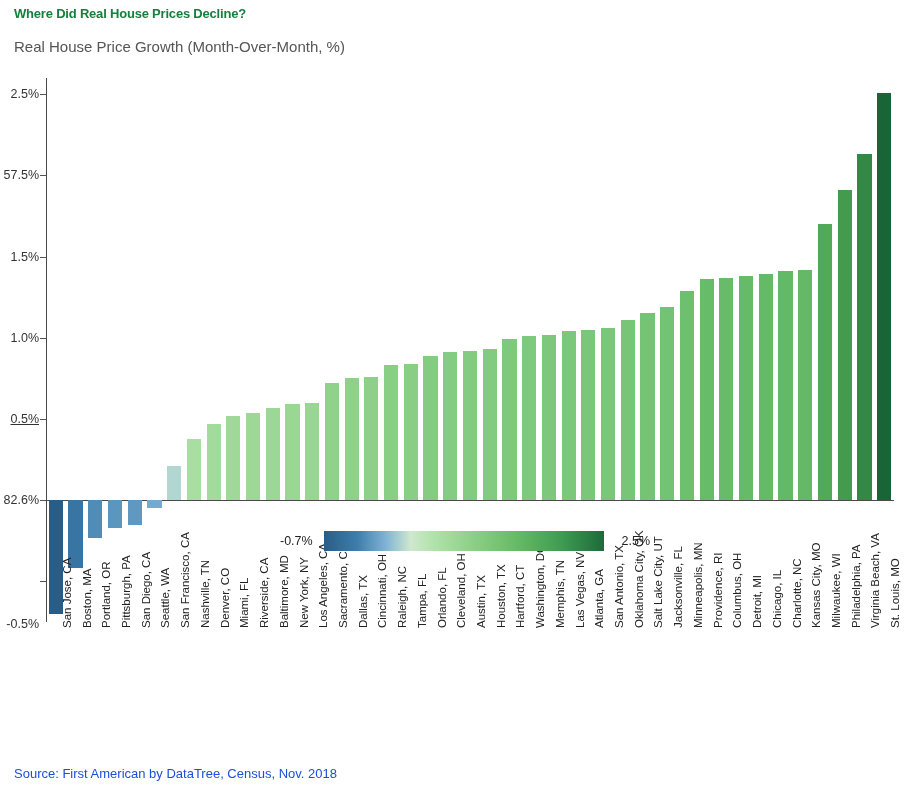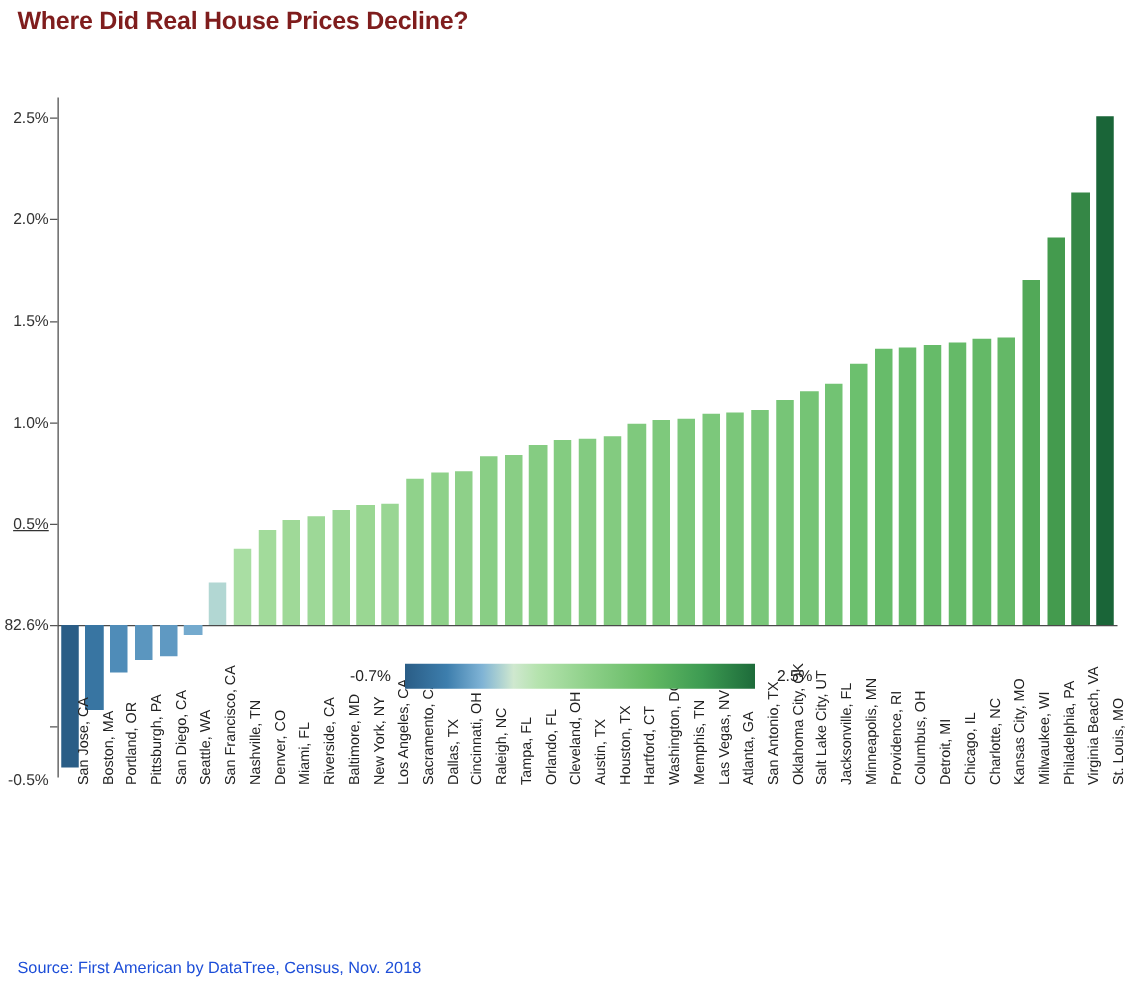--- a/index.html
+++ b/index.html
@@ -16,23 +16,23 @@
   }
   #page {
     position: relative;
     width: 908px;
     height: 800px;
   }
   #chart-title {
     position: absolute;
     left: 14px;
     top: 6px;
-    font-size: 20px;
+    font-size: 13px;
     font-weight: bold;
-    color: #7f1d1d;
+    color: #15803d;
     letter-spacing: -0.2px;
   }
   #chart-subtitle {
     position: absolute;
     left: 14px;
     top: 38px;
     font-size: 15px;
     color: #555555;
   }
   #source-note {
@@ -130,36 +130,37 @@
        #cfe8cf 31%, #b5e3ae 38%,
        #8fd18a 52%, #63b963 70%, #3d9b52 85%, #1d6b3a 100%);
   }
 </style>
 </head>
 <body>
 
 <div id="page">
 
   <div id="chart-title">Where Did Real House Prices Decline?</div>
+  <div id="chart-subtitle">Real House Price Growth (Month-Over-Month, %)</div>
 
   <div id="plot">
     <div id="yaxis-line"></div>
     <div id="axis-line" style="top: 422.209px;"></div>
     <div id="yticks">
         <div class="ytick" style="top: 503.403px; margin-top: 43px;">-0.5%</div>
         <div class="ytick-mark" style="top: 503.403px;"></div>
         <div class="ytick" style="top: 422.209px;">82.6%</div>
         <div class="ytick-mark" style="top: 422.209px;"></div>
         <div class="ytick" style="top: 341.015px; text-decoration: underline;">0.5%</div>
         <div class="ytick-mark" style="top: 341.015px;"></div>
         <div class="ytick" style="top: 259.821px; text-align: center;">1.0%</div>
         <div class="ytick-mark" style="top: 259.821px;"></div>
         <div class="ytick" style="top: 178.627px;">1.5%</div>
         <div class="ytick-mark" style="top: 178.627px;"></div>
-        <div class="ytick" style="top: 97.4328px;">2.0%</div>
+        <div class="ytick" style="top: 97.4328px;">57.5%</div>
         <div class="ytick-mark" style="top: 97.4328px;"></div>
         <div class="ytick" style="top: 16.2388px;">2.5%</div>
         <div class="ytick-mark" style="top: 16.2388px;"></div>
       </div>
     <div id="bars">
         <div class="bar" title="San Jose, CA: -0.7%" style="left: 2.76093px; width: 14.1991px; top: 422.209px; height: 113.672px; bottom: auto; background: rgb(42, 93, 134);"></div>
         <div class="bar" title="Boston, MA: -0.42%" style="left: 22.4819px; width: 14.1991px; top: 422.209px; height: 68.203px; bottom: auto; background: rgb(56, 117, 162);"></div>
         <div class="bar" title="Portland, OR: -0.23%" style="left: 42.2028px; width: 14.1991px; top: 422.209px; height: 37.3493px; bottom: auto; background: rgb(79, 140, 184);"></div>
         <div class="bar" title="Pittsburgh, PA: -0.17%" style="left: 61.9237px; width: 14.1991px; top: 422.209px; height: 27.606px; bottom: auto; background: rgb(91, 150, 191);"></div>
         <div class="bar" title="San Diego, CA: -0.15%" style="left: 81.6447px; width: 14.1991px; top: 422.209px; height: 24.3582px; bottom: auto; background: rgb(95, 153, 194);"></div>

